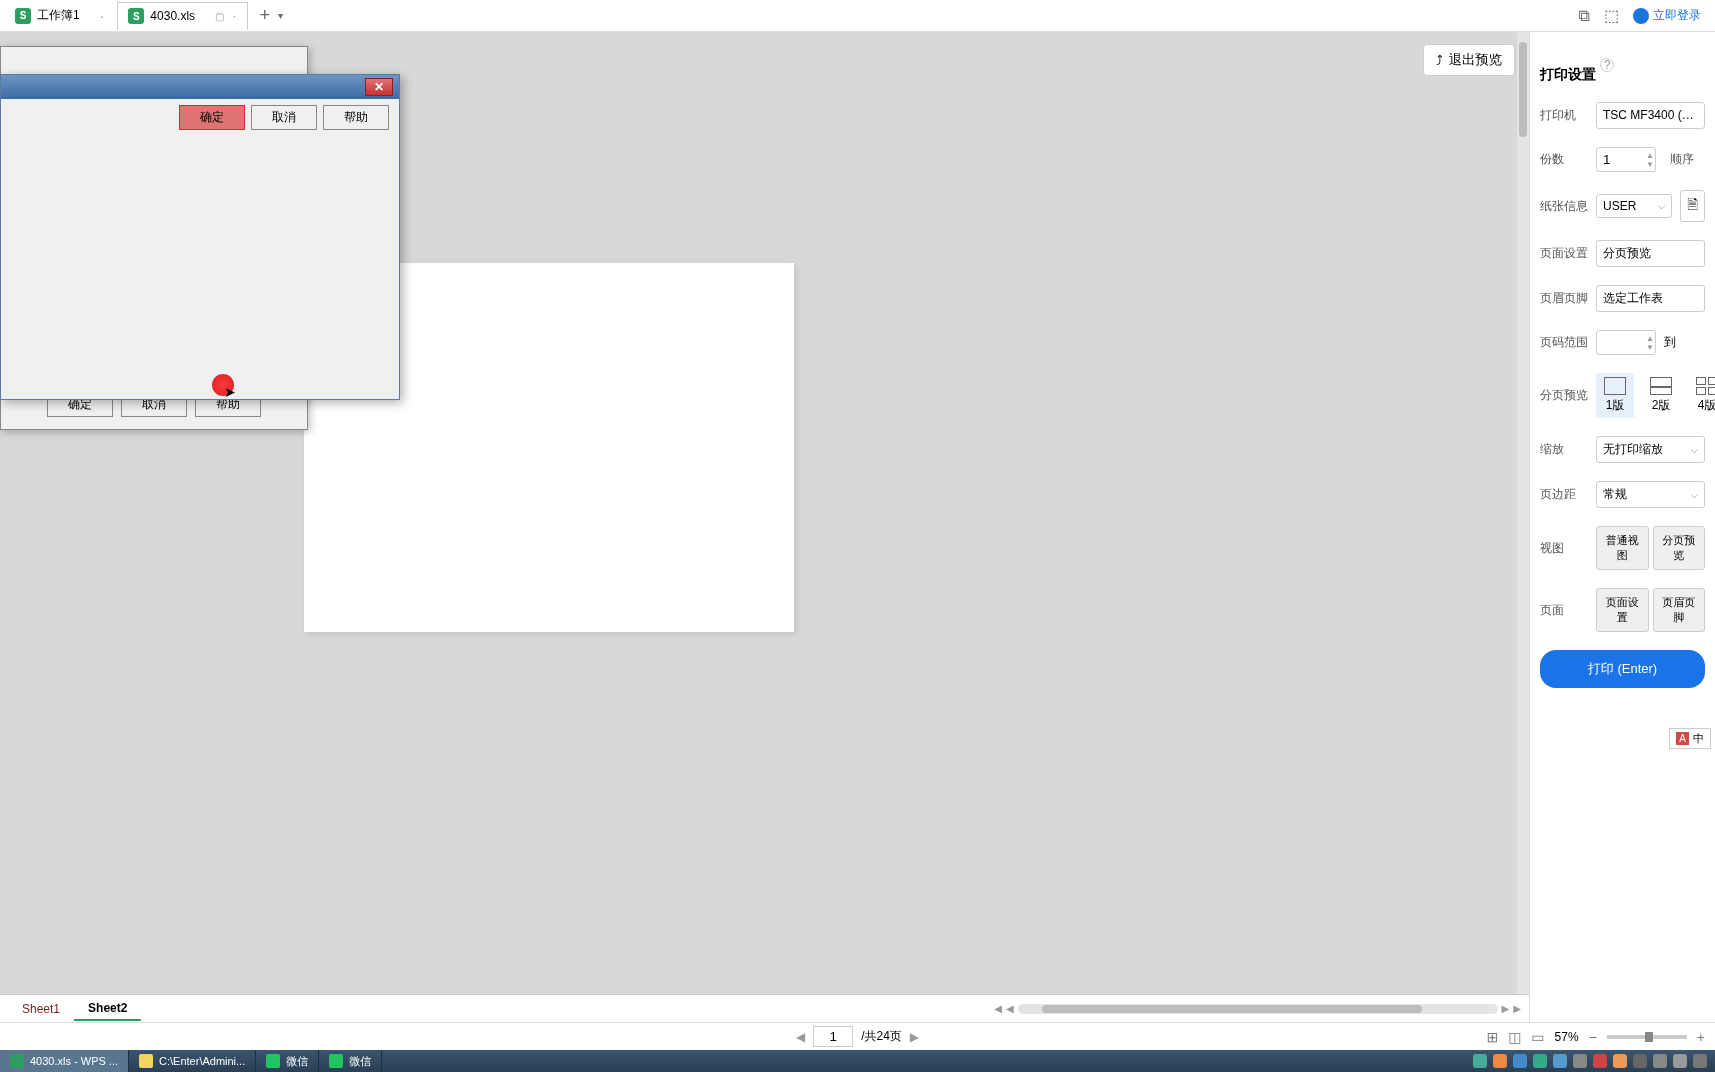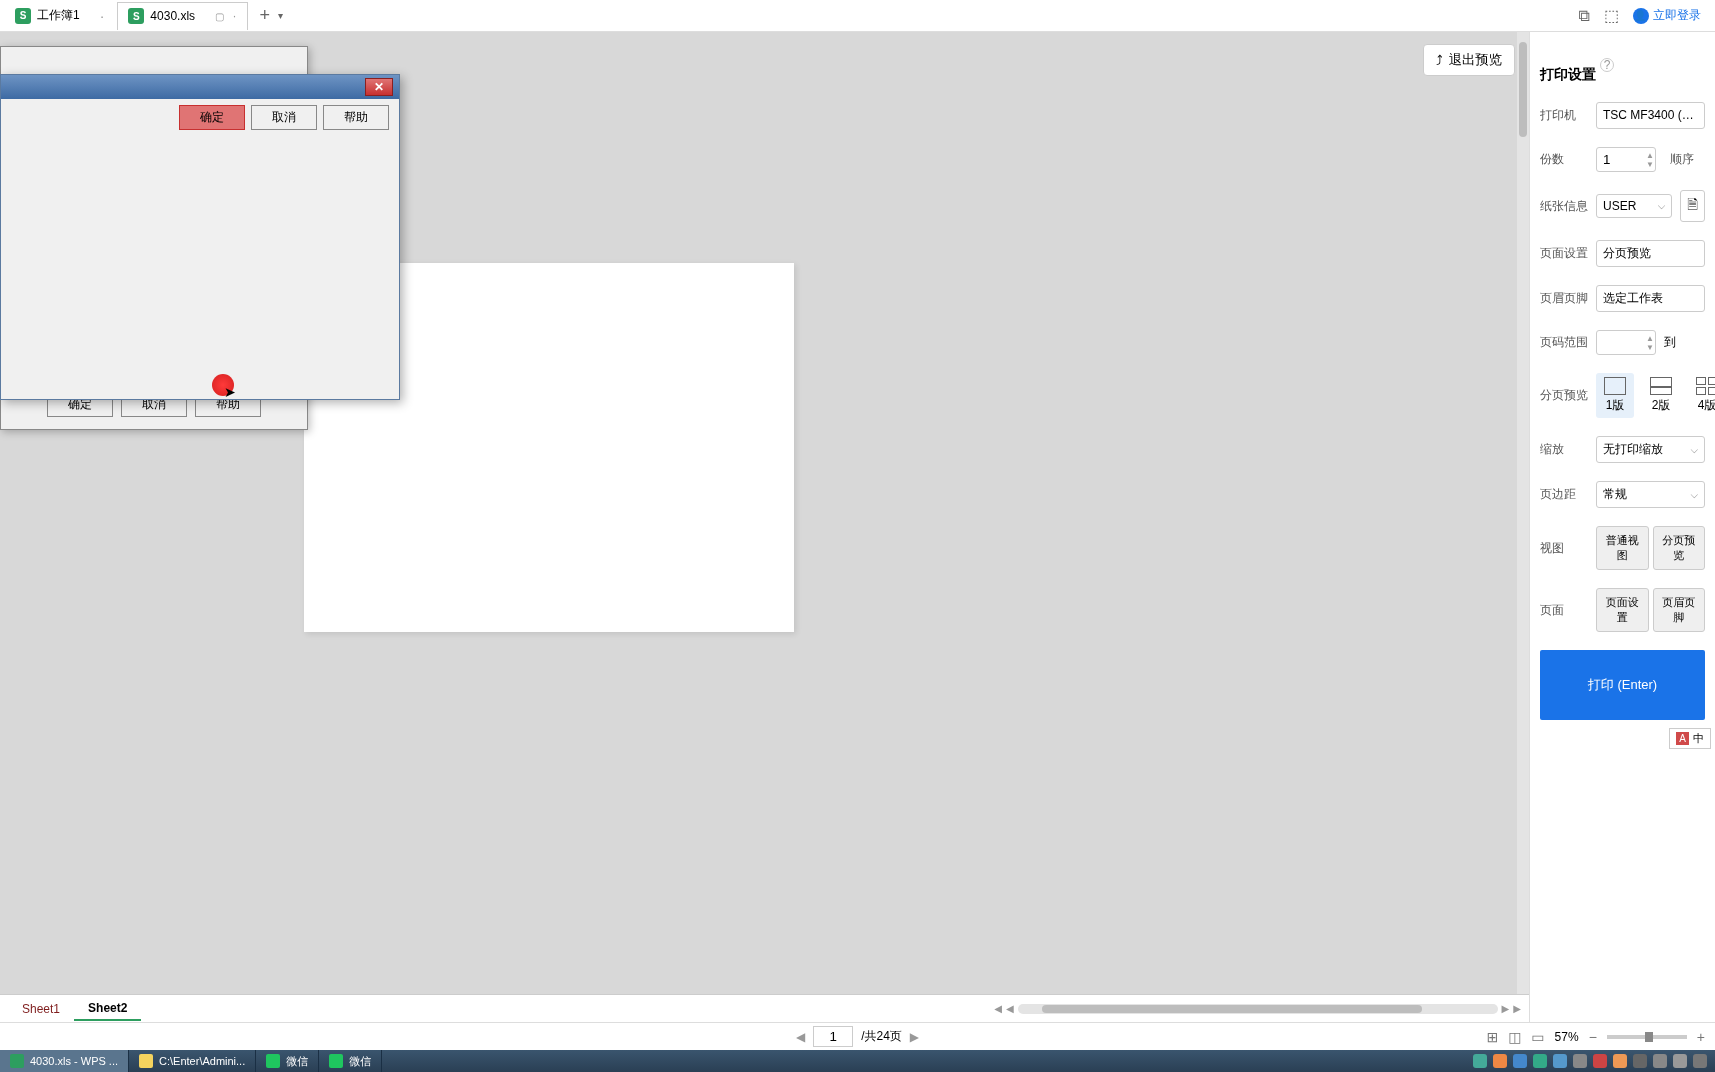--- a/index.html
+++ b/index.html
@@ -47,21 +47,21 @@
     .panel-btn-group { display: flex; gap: 4px; border-radius: 19px; }
     .panel-btn { flex: 1; border: 1px solid #ccc; border-radius: 3px; padding: 6px 4px; text-align: center; cursor: pointer; font-size: 11px; }
     .layout-options { display: flex; gap: 8px; }
     .layout-opt { display: flex; flex-direction: column; align-items: center; gap: 2px; cursor: pointer; padding: 4px 8px; border-radius: 3px; }
     .layout-opt.selected { background: #e6f0fa; }
     .layout-icon { width: 22px; height: 18px; border: 1.5px solid #666; }
     .layout-icon.two { position: relative; }
     .layout-icon.two::after { content: ''; position: absolute; top: 50%; left: 0; right: 0; height: 1.5px; background: #666; }
     .layout-icon.four { display: grid; grid-template-columns: 1fr 1fr; grid-template-rows: 1fr 1fr; gap: 2px; border: none; }
     .layout-icon.four > div { border: 1.5px solid #666; }
-    .print-btn { background: #1a73e8; color: #fff; border: none; border-radius: 2px; padding: 26px; cursor: pointer; font-size: 13px; }
+    .print-btn { background: #1a73e8; color: #fff; border: none; border-radius: 16px; padding: 10px; cursor: pointer; font-size: 13px; }
     .extra-btn { border: 1px solid #ccc; border-radius: 3px; padding: 4px 6px; cursor: pointer; background: #fff; }
     
     
     .dialog1 { position: absolute; left: 0; top: 46px; width: 308px; height: 384px; background: #f0f0f0; border: 1px solid #888; box-shadow: 2px 2px 8px rgba(0,0,0,0.25); }
     .dialog1-title { background: linear-gradient(#fdfdfd, #e6e6e6); padding: 4px 8px; display: flex; align-items: center; justify-content: space-between; font-size: 12px; border-bottom: 1px solid #aaa; }
     .dialog1-close { border: 1px solid #aaa; padding: 1px 6px; font-size: 10px; background: #eee; cursor: pointer; }
     .dialog1-body { padding: 30px 8px 8px; }
     .d1-field { display: flex; align-items: center; margin-bottom: 8px; }
     .d1-input { border: 1px solid #888; background: #fff; padding: 2px 4px; flex: 1; font-size: 12px; }
     .d1-browse { border: 1px solid #888; background: #eee; width: 22px; height: 20px; margin-left: 4px; cursor: pointer; display: flex; align-items: center; justify-content: center; }

